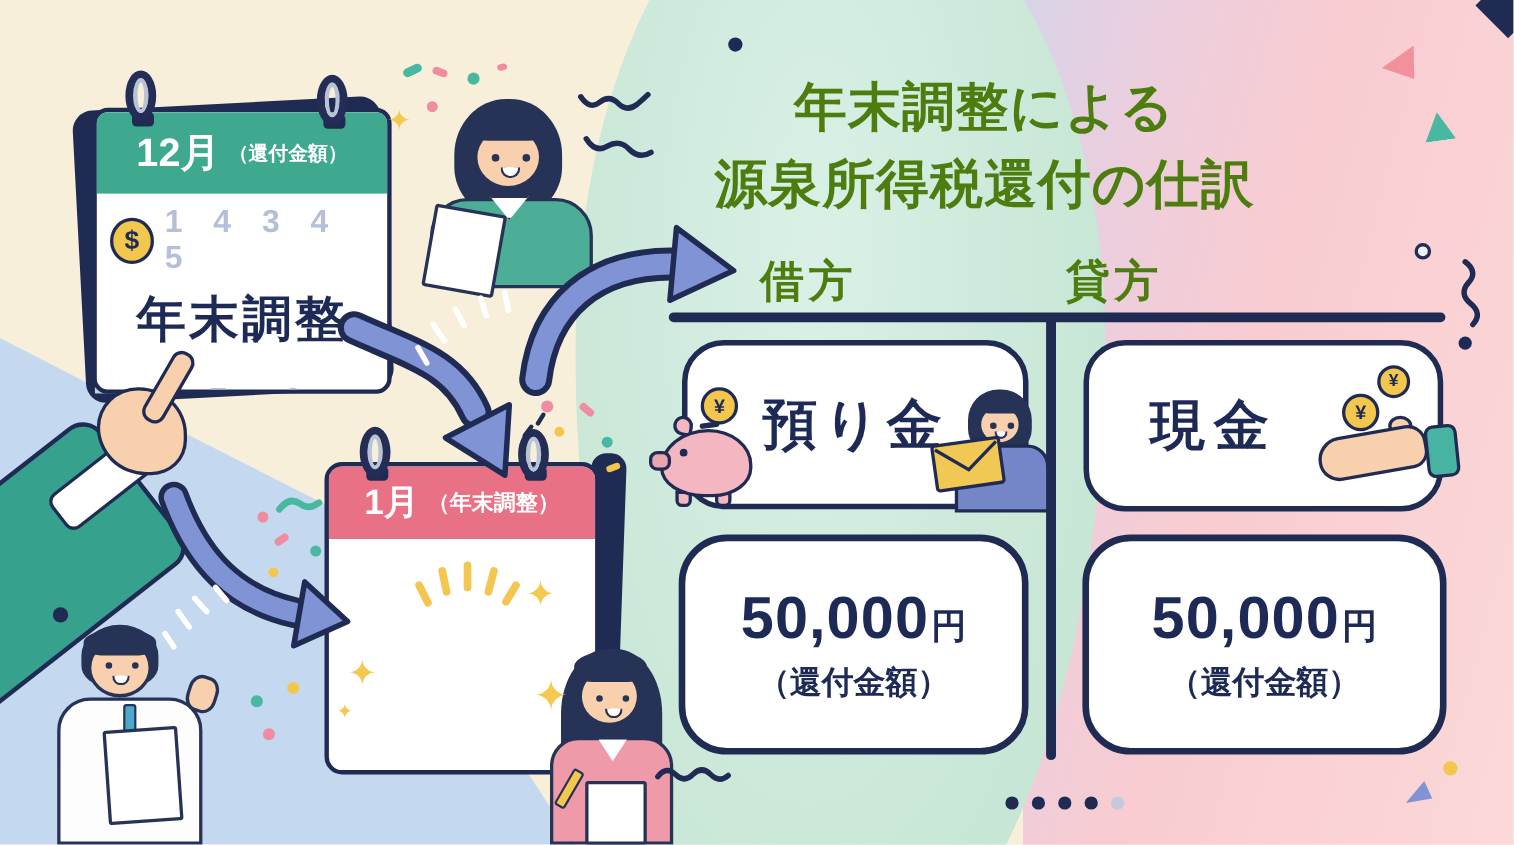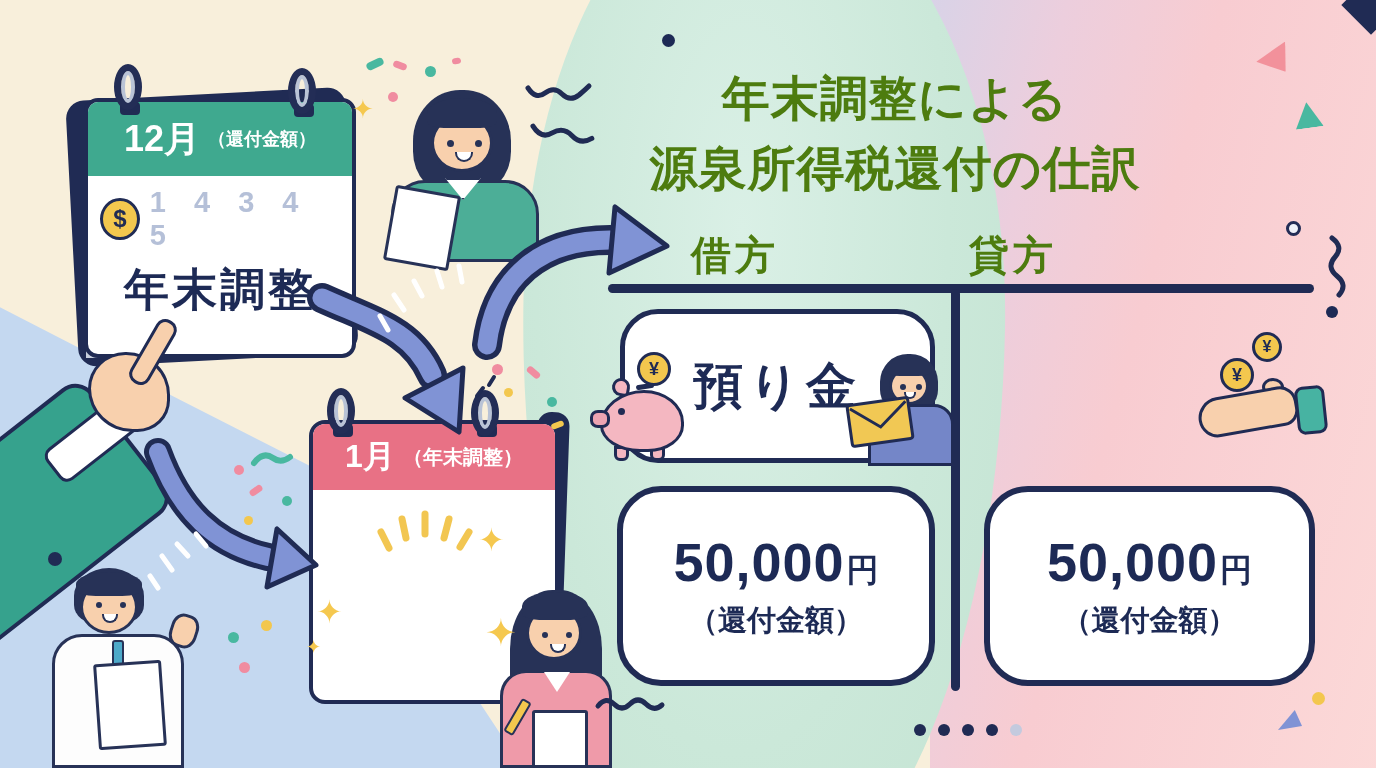--- a/index.html
+++ b/index.html
@@ -105,21 +105,21 @@
     <div class="pp" style="left:-95px;top:135px;width:250px;height:160px;background:#36a28d;border:4px solid #202b54;border-radius:22px;transform:rotate(-38deg);"></div>
     <div class="pp" style="left:42px;top:118px;width:104px;height:40px;background:#fff;border:3px solid #202b54;border-radius:10px;transform:rotate(-38deg);"></div>
     <div class="pp" style="left:88px;top:52px;width:82px;height:80px;background:#f8d0ad;border:3px solid #202b54;border-radius:46% 54% 40% 55%;"></div>
     <div class="pp" style="left:142px;top:16px;width:22px;height:72px;background:#f8d0ad;border:3px solid #202b54;border-radius:10px;transform:rotate(30deg);"></div>
     <div class="dot" style="left:48px;top:252px;width:14px;height:14px;background:#202b54;"></div>
   </div>
 
 
   <div class="cal" style="left:293px;top:398px;width:290px;height:315px;">
     <div class="cal-back" style="left:240px;top:14px;width:32px;height:284px;border-radius:14px;transform:rotate(2deg);"></div>
-    <div class="cal-page" style="left:16px;top:22px;width:250px;height:284px;border-radius:16px;">
+    <div class="cal-page" style="left:2px;top:22px;width:250px;height:284px;border-radius:16px;">
       <div class="cal-header" style="height:66px;background:#e87185;">
         <span style="font-size:32px;">1月</span>
         <span style="font-size:20px;">（年末調整）</span>
       </div>
     </div>
     <div class="ring-slot" style="left:40px;top:26px;"></div>
     <div class="ring-slot" style="left:184px;top:26px;"></div>
     <div class="ring" style="left:34px;top:-10px;"></div>
     <div class="ring" style="left:178px;top:-8px;"></div>
   </div>
@@ -158,20 +158,23 @@
     <div class="eye" style="left:58px;top:30px;"></div>
     <div class="mouth" style="left:46px;top:38px;width:12px;height:7px;"></div>
     <div class="pp" style="left:10px;top:50px;width:86px;height:62px;background:#7486c8;border:3px solid #202b54;border-radius:20px 20px 0 0;"></div>
     <div class="pp" style="left:-10px;top:46px;width:64px;height:44px;background:#f1c854;border:3px solid #202b54;border-radius:4px;transform:rotate(-8deg);">
       <svg width="58" height="38" viewBox="0 0 58 38">
           <polyline points="1,2 29,24 57,2" fill="none" stroke="#202b54" stroke-width="3"></polyline>
         </svg>
     </div>
   </div>
 
+  <div class="jbox" style="left:985px;top:309px;width:327px;height:156px;">
+    <div style="position:absolute;left:0;top:0;width:100%;height:100%;display:flex;align-items:center;justify-content:center;font-size:50px;font-weight:bold;letter-spacing:8px;padding-right:90px;">現金</div>
+  </div>
 
   <div class="pg" style="left:1196px;top:330px;width:136px;height:112px;">
     <div class="coin" style="left:56px;top:2px;width:30px;height:30px;font-size:16px;">¥</div>
     <div class="coin" style="left:24px;top:28px;width:34px;height:34px;font-size:18px;">¥</div>
     <div class="pp" style="left:66px;top:48px;width:22px;height:18px;background:#f8d0ad;border:3px solid #202b54;border-radius:50%;"></div>
     <div class="pp" style="left:2px;top:62px;width:100px;height:40px;background:#f8d0ad;border:3px solid #202b54;border-radius:22px 18px 16px 20px;transform:rotate(-10deg);"></div>
     <div class="pp" style="left:100px;top:56px;width:30px;height:48px;background:#47b3a2;border:3px solid #202b54;border-radius:8px;transform:rotate(-6deg);"></div>
   </div>
 
   <div class="amountbox" style="left:617px;top:486px;width:318px;height:200px;">

